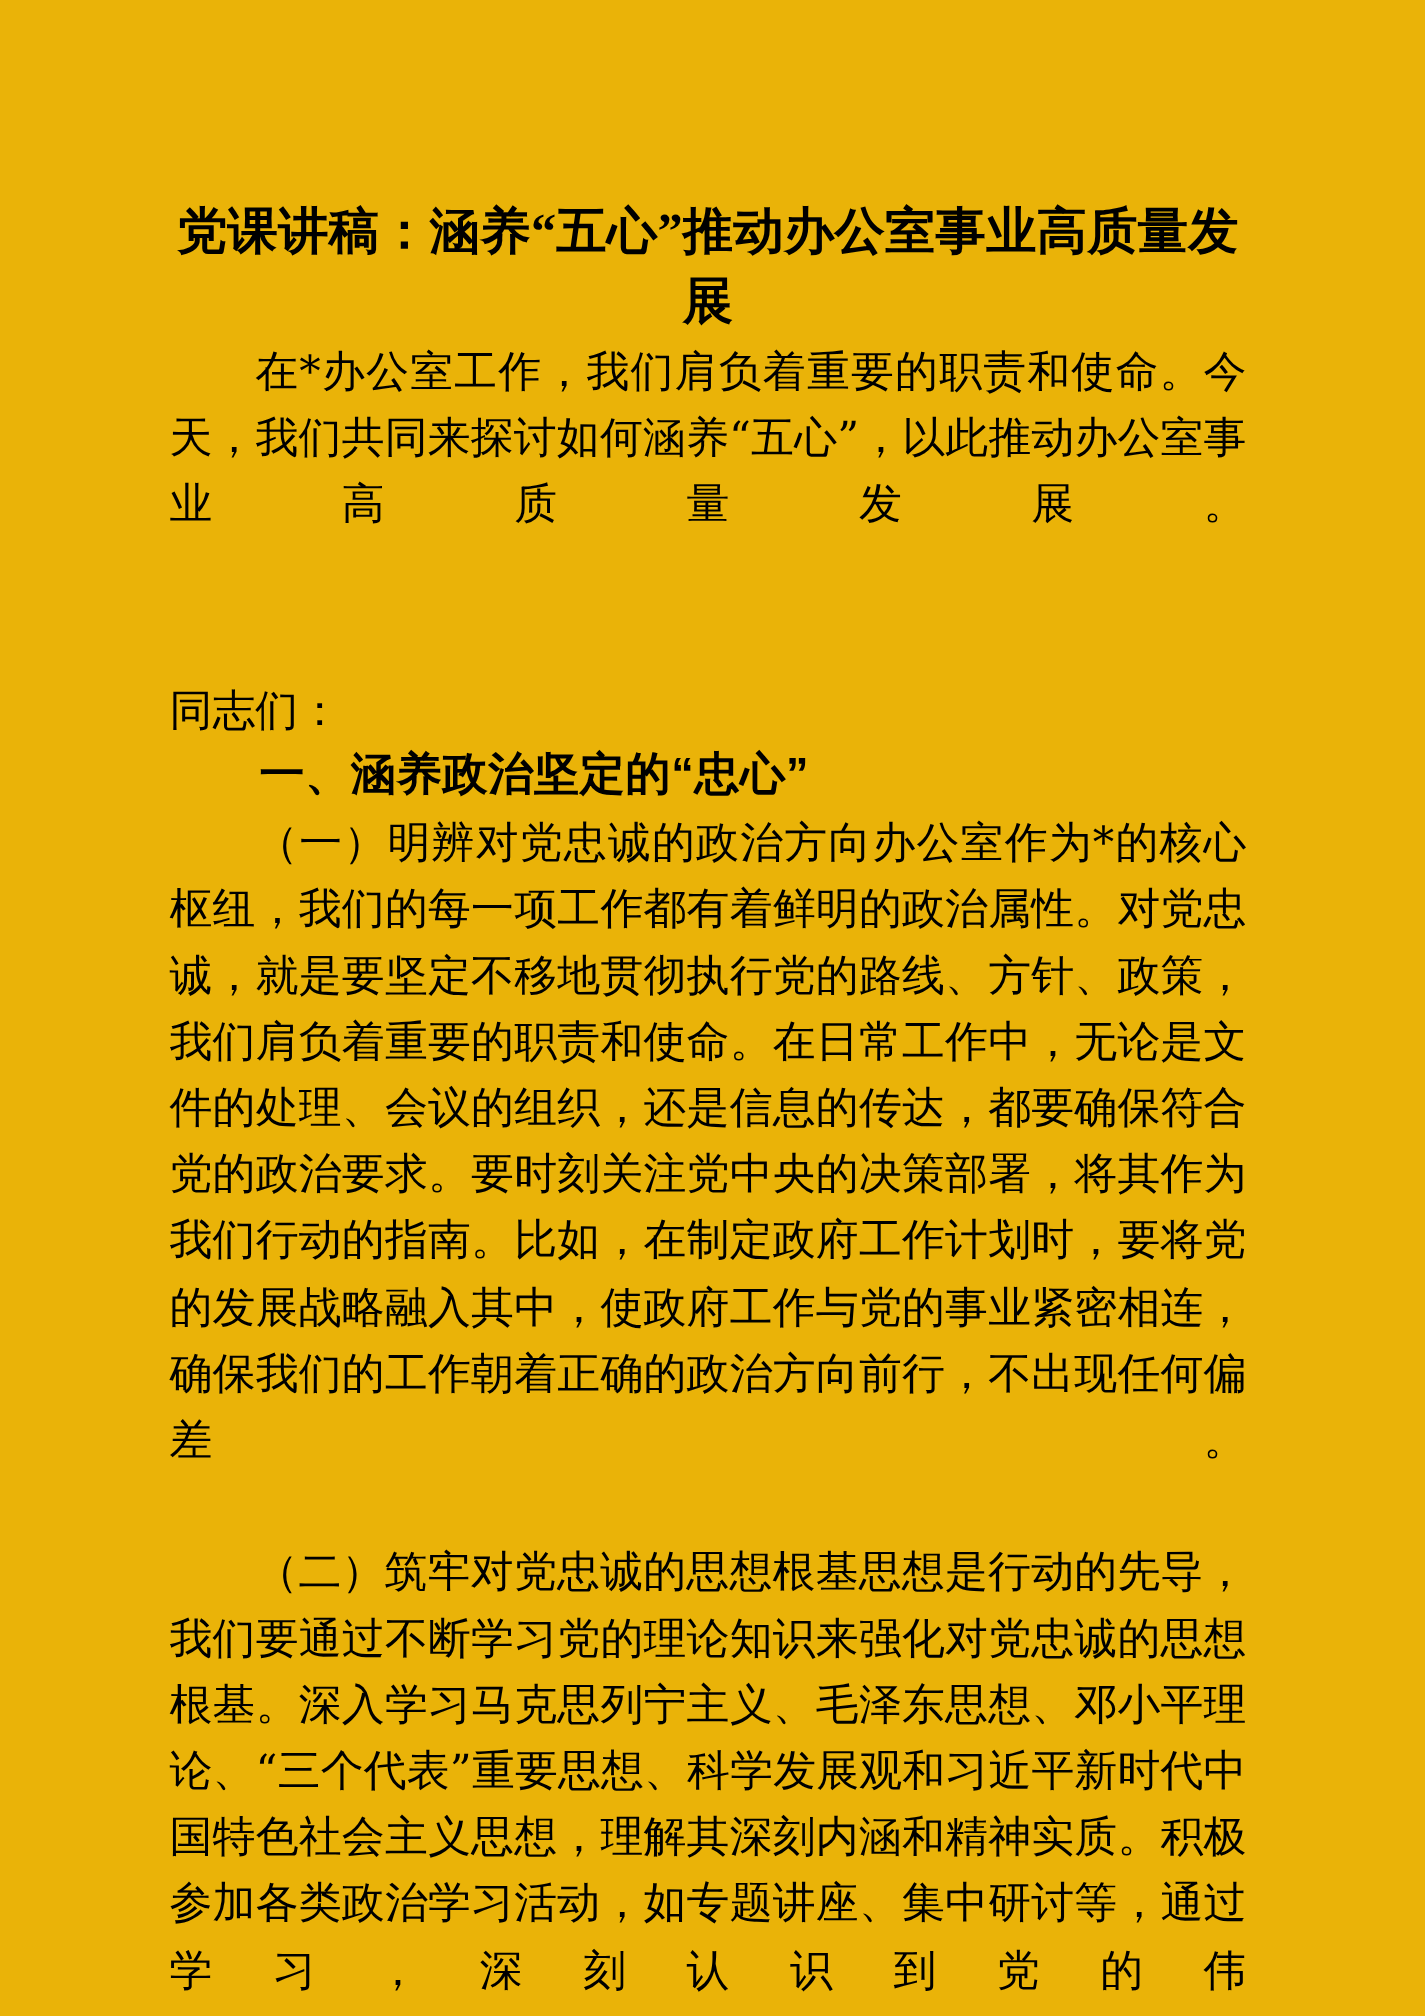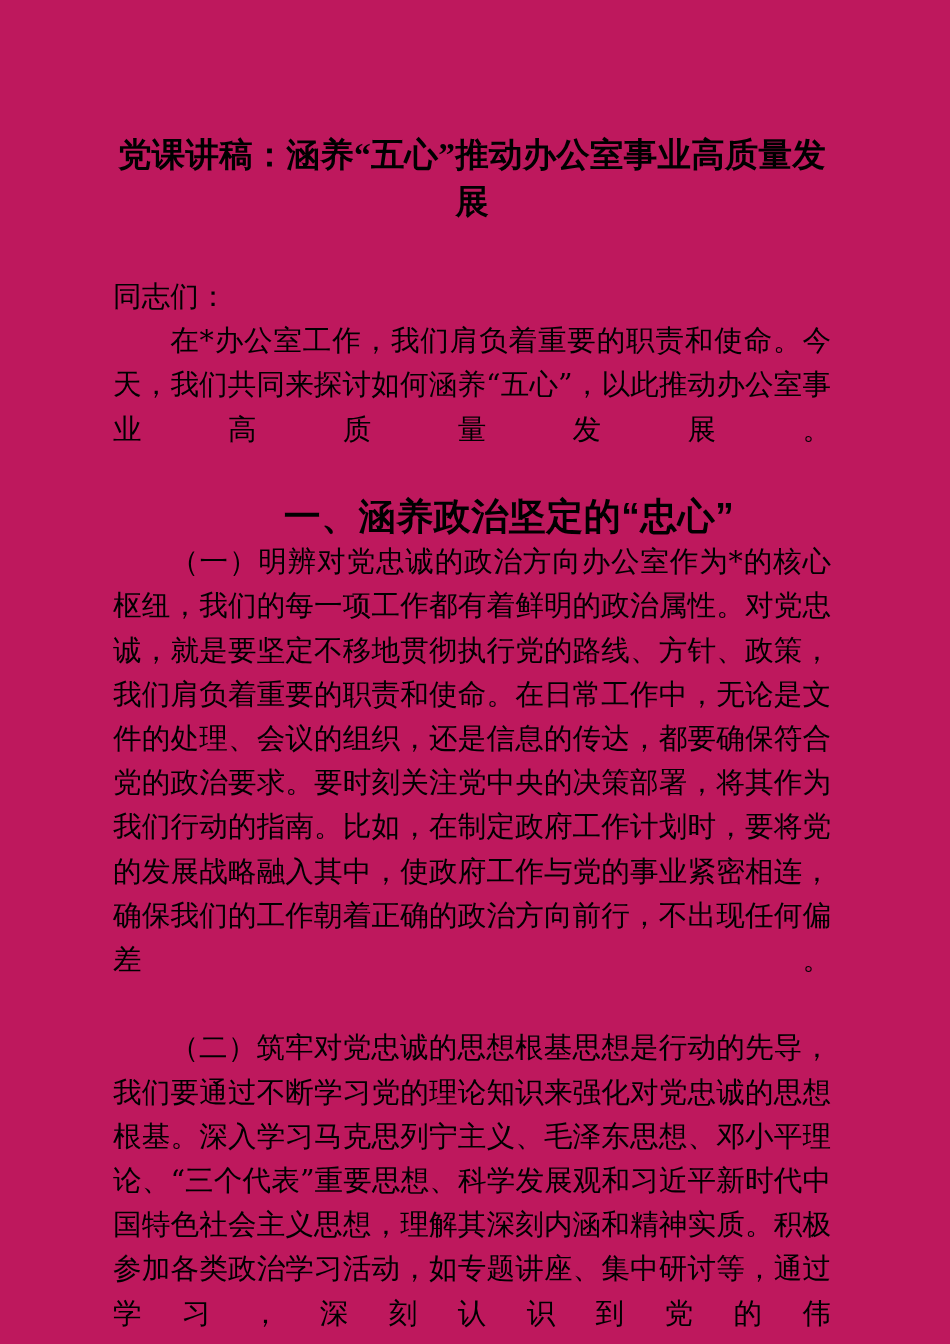--- a/index.html
+++ b/index.html
@@ -14,21 +14,21 @@
     overflow: hidden;
     font-family: "Liberation Serif", "DejaVu Serif", serif;
     color: #000000;
     -webkit-font-smoothing: antialiased;
   }
 
   .page {
     position: relative;
     width: 950px;
     height: 1344px;
-    background: #be185d;
+    background: #eab308;
     box-sizing: border-box;
   }
 
   .content {
     position: absolute;
     left: 113px;
     top: 0;
     width: 718px;
   }
 
@@ -74,47 +74,47 @@
   .spacer-top-greeting {
     margin-top: 49px;
   }
 
   
   .section-heading {
     margin: 0;
     padding: 0;
     font-family: "Liberation Sans", "DejaVu Sans", sans-serif;
     font-weight: bold;
-    font-size: 37px;
+    font-size: 30px;
     line-height: 44.2px;
     text-indent: 2em;
-    text-align: center;
+    text-align: left;
     color: #000000;
     letter-spacing: 0.5px;
   }
 
   
   .para::after {
     content: "";
     display: inline-block;
     width: 100%;
   }
   .para.nojustify::after { display: none; }
 </style>
 </head>
 <body>
 
 <div class="page">
   <div class="content">
 
     <h1 class="doc-title">党课讲稿：涵养“五心”推动办公室事业高质量发展</h1>
 
+    <p class="para indent">在*办公室工作，我们肩负着重要的职责和使命。今天，我们共同来探讨如何涵养“五心”，以此推动办公室事业高质量发展。</p>
+
     <p class="para noindent nojustify spacer-top-greeting">同志们：</p>
-
-    <p class="para indent">在*办公室工作，我们肩负着重要的职责和使命。今天，我们共同来探讨如何涵养“五心”，以此推动办公室事业高质量发展。</p>
 
     <h2 class="section-heading">一、涵养政治坚定的“忠心”</h2>
 
     <p class="para indent">（一）明辨对党忠诚的政治方向办公室作为*的核心枢纽，我们的每一项工作都有着鲜明的政治属性。对党忠诚，就是要坚定不移地贯彻执行党的路线、方针、政策，我们肩负着重要的职责和使命。在日常工作中，无论是文件的处理、会议的组织，还是信息的传达，都要确保符合党的政治要求。要时刻关注党中央的决策部署，将其作为我们行动的指南。比如，在制定政府工作计划时，要将党的发展战略融入其中，使政府工作与党的事业紧密相连，确保我们的工作朝着正确的政治方向前行，不出现任何偏差。</p>
 
     <p class="para indent">（二）筑牢对党忠诚的思想根基思想是行动的先导，我们要通过不断学习党的理论知识来强化对党忠诚的思想根基。深入学习马克思列宁主义、毛泽东思想、邓小平理论、“三个代表”重要思想、科学发展观和习近平新时代中国特色社会主义思想，理解其深刻内涵和精神实质。积极参加各类政治学习活动，如专题讲座、集中研讨等，通过学习，深刻认识到党的伟</p>
 
   </div>
 </div>
 

